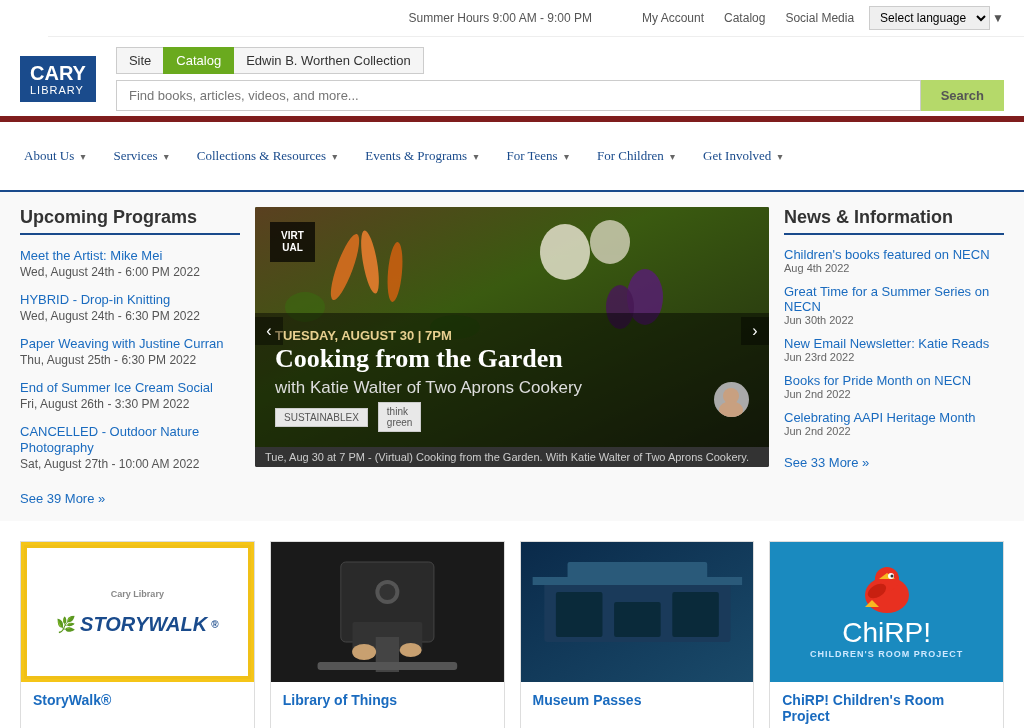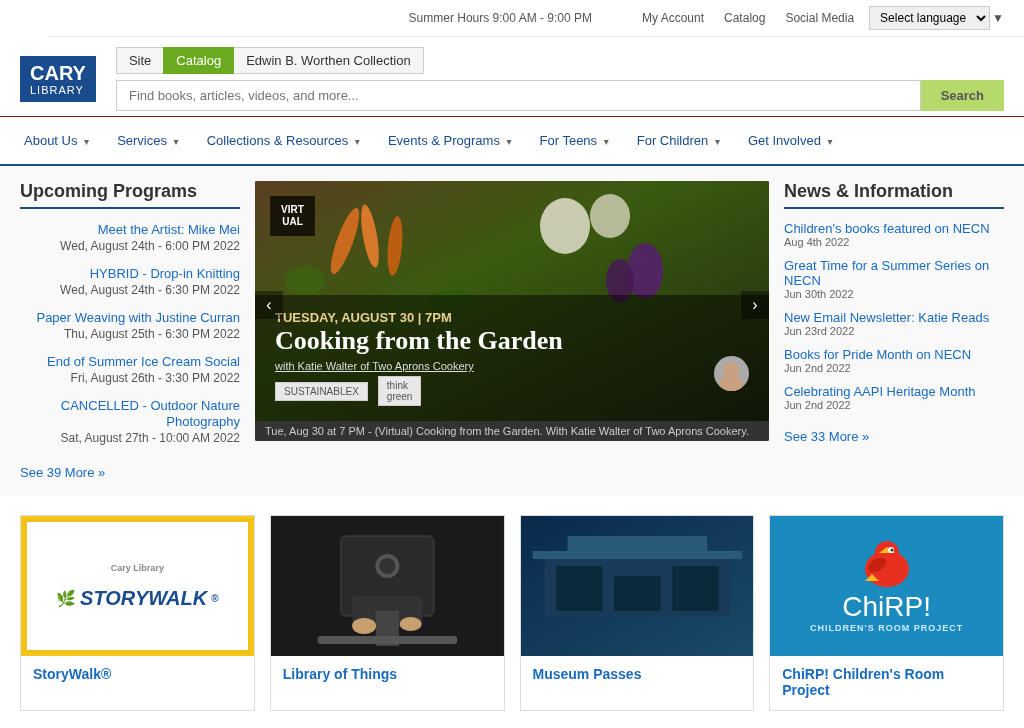--- a/index.html
+++ b/index.html
@@ -18,47 +18,47 @@
     .site-tabs { display: flex; align-items: center; margin-bottom: 6px; }
     .site-tab { padding: 5px 12px; font-size: 13px; cursor: pointer; border: 1px solid #ccc; background: #f5f5f5; color: #333; text-decoration: none; }
     .site-tab.active { background: #6aaa1e; color: white; border-color: #6aaa1e; }
     .site-tab:first-child { border-right: none; }
 
     .search-bar { display: flex; width: 100%; }
     .search-input { flex: 1; padding: 7px 12px; border: 1px solid #ccc; font-size: 13px; color: #999; }
     .search-btn { padding: 7px 20px; background: #b5d96a; border: none; font-size: 13px; color: #555; cursor: pointer; font-weight: bold; }
 
     
-    .nav { background: #fff; border-top: 1px solid #7f1d1d; border-bottom: 2px solid #1a4b8c; padding: 6px 10px; }
+    .nav { background: #fff; border-top: 6px solid #7f1d1d; border-bottom: 2px solid #1a4b8c; padding: 16px 10px; font-family: Liberation Serif, serif; }
     .nav ul { display: flex; list-style: none; }
     .nav ul li { position: relative; }
     .nav ul li a { display: block; padding: 10px 14px; font-size: 13px; color: #1a4b8c; text-decoration: none; white-space: nowrap; }
     .nav ul li a .arrow { font-size: 10px; margin-left: 3px; color: #666; }
 
     
     .main { display: flex; gap: 0; padding: 15px 20px; background: #f9f9f9; }
 
     
     .left-panel { width: 220px; flex-shrink: 0; }
     .panel-title { font-size: 18px; font-weight: bold; color: #333; margin-bottom: 12px; border-bottom: 2px solid #1a4b8c; padding-bottom: 5px; }
-    .event-item { margin-bottom: 12px; text-align: right; }
+    .event-item { margin-bottom: 12px; }
     .event-item a { color: #1a6bbf; font-size: 13px; text-decoration: none; }
     .event-date { font-size: 12px; color: #555; margin-top: 2px; }
     .see-more { color: #1a6bbf; font-size: 13px; text-decoration: none; margin-top: 8px; display: inline-block; }
 
     
     .center-panel { flex: 1; margin: 0 15px; }
     .slideshow { position: relative; width: 100%; height: 260px; background: #2a2a2a; overflow: hidden; border-radius: 2px; }
     .slide-img { width: 100%; height: 240px; background: linear-gradient(135deg, #4a6a2a 0%, #8a6a1a 30%, #3a5a1a 60%, #2a3a2a 100%); display: flex; align-items: center; justify-content: center; position: relative; overflow: hidden; }
     .slide-img-bg { position: absolute; top: 0; left: 0; right: 0; bottom: 0; background: linear-gradient(to bottom right, #5a4020 0%, #3a5a10 40%, #202a10 100%); }
     .slide-overlay { position: absolute; bottom: 0; left: 0; right: 0; background: rgba(0,0,0,0.45); padding: 15px 20px; }
     .virtual-badge { position: absolute; top: 15px; left: 15px; background: rgba(0,0,0,0.7); color: white; font-size: 11px; font-weight: bold; padding: 8px 6px; text-align: center; line-height: 1.2; width: 45px; }
     .slide-date { color: #e8d090; font-size: 13px; font-weight: bold; text-transform: uppercase; }
     .slide-title { color: white; font-size: 26px; font-weight: bold; line-height: 1.2; font-family: Georgia, serif; }
-    .slide-subtitle { color: #ddd; font-size: 11px; margin-top: 4px; text-decoration: underline; }
+    .slide-subtitle { color: #ddd; font-size: 17px; margin-top: 4px; }
     .slide-caption { background: #333; color: #ccc; font-size: 11px; padding: 4px 10px; }
     .slide-arrow { position: absolute; top: 110px; background: rgba(0,0,0,0.4); color: white; border: none; width: 28px; height: 28px; cursor: pointer; font-size: 16px; display: flex; align-items: center; justify-content: center; z-index: 10; }
     .slide-arrow.left { left: 0; }
     .slide-arrow.right { right: 0; }
     .sponsor-logos { display: flex; gap: 10px; align-items: center; margin-top: 4px; }
     .sponsor-box { background: #e8e8e8; padding: 3px 8px; font-size: 10px; color: #555; border: 1px solid #ccc; }
 
     
     .right-panel { width: 220px; flex-shrink: 0; }
     .news-item { margin-bottom: 10px; }

